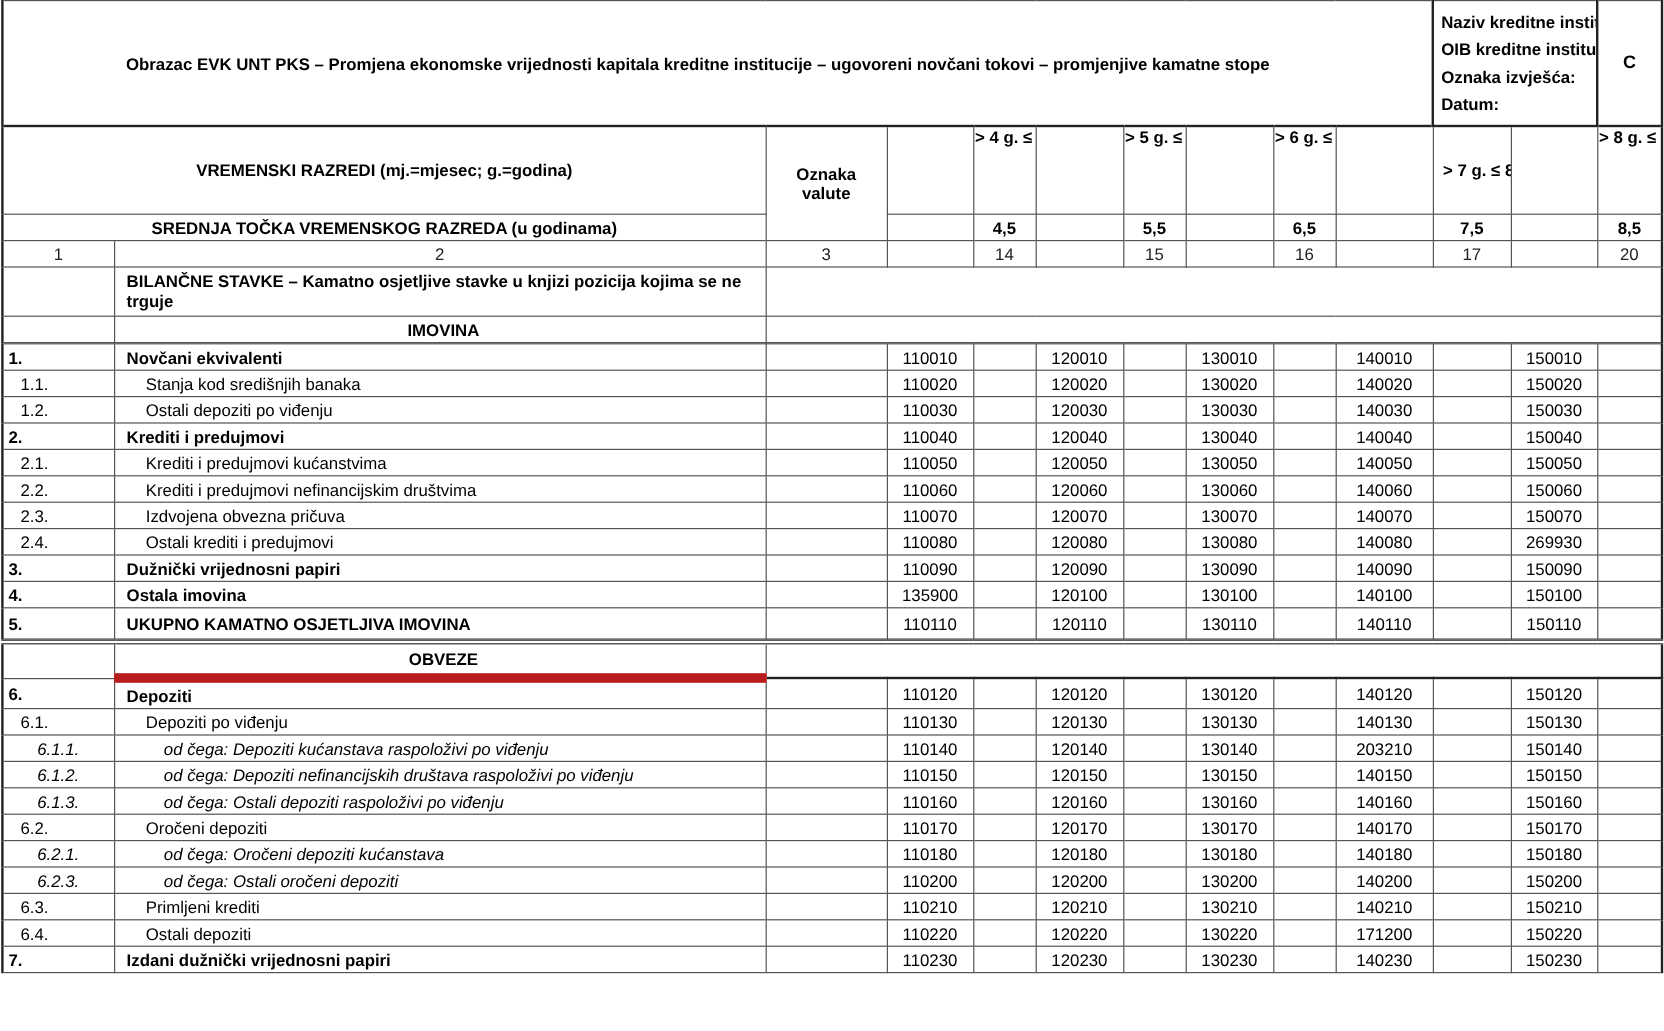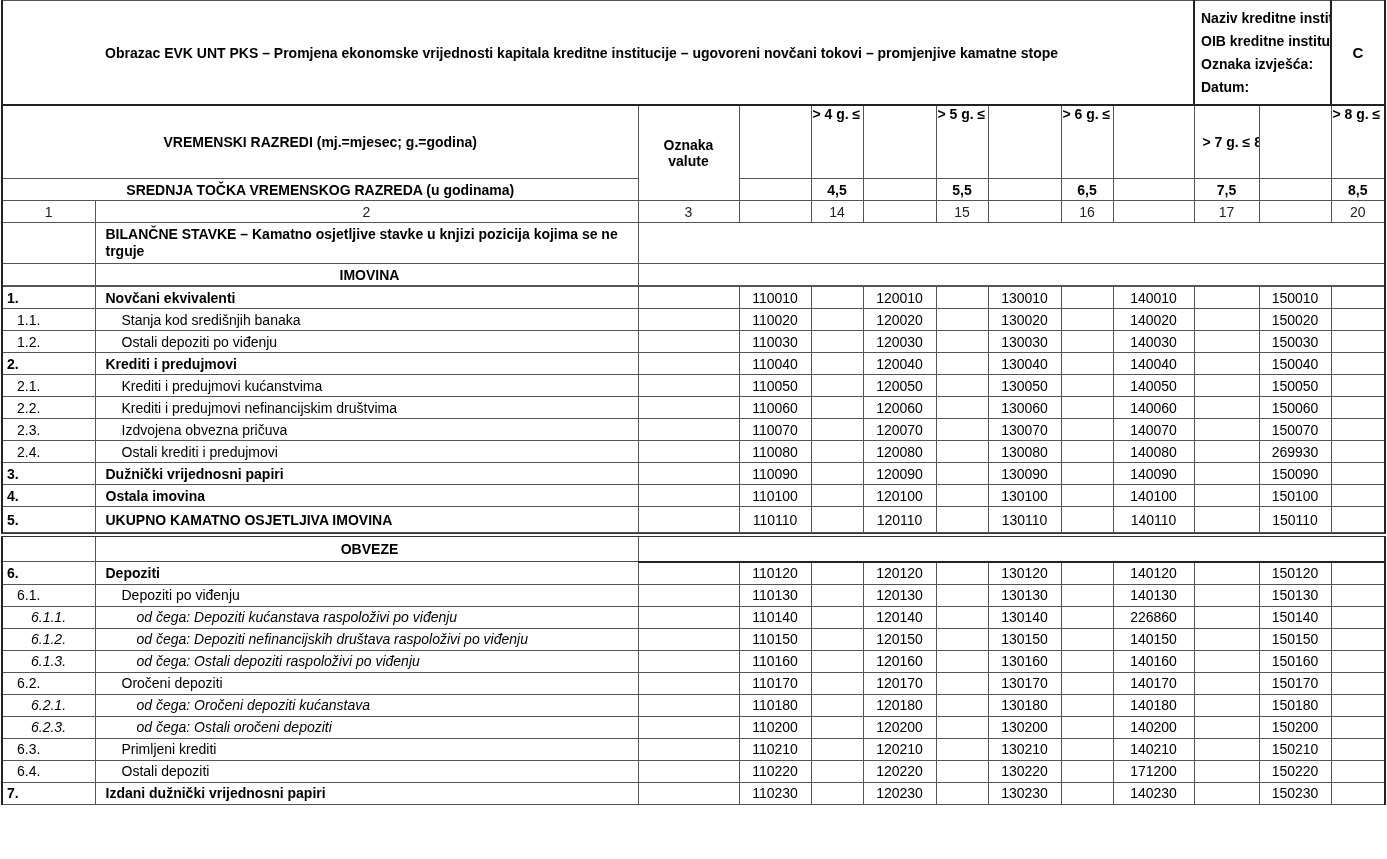--- a/index.html
+++ b/index.html
@@ -275,21 +275,21 @@
           <td></td>
           <td class="code">140090</td>
           <td></td>
           <td class="code">150090</td>
           <td class="thick-right"></td>
         </tr>
         <tr class="data-row">
           <td class="thick-left b">4.</td>
           <td class="b lbl">Ostala imovina</td>
           <td></td>
-          <td class="code">110100</td>
+          <td class="code">135900</td>
           <td></td>
           <td class="code">120100</td>
           <td></td>
           <td class="code">130100</td>
           <td></td>
           <td class="code">140100</td>
           <td></td>
           <td class="code">150100</td>
           <td class="thick-right"></td>
         </tr>
@@ -323,21 +323,21 @@
         <col style="width:73px">
         <col style="width:52px">
         <col style="width:81px">
         <col style="width:65px">
         <col style="width:72px">
         <col style="width:54px">
   </colgroup>
   <tbody>
         <tr class="sect-row dbl" style="height:26px;">
     <td class="thick-left" style="border-top:4px double #333;"></td>
-    <td class="b lbl" style="border-top:4px double #333;height:24px;border-bottom:1px solid #b91c1c;">OBVEZE</td>
+    <td class="b lbl" style="border-top:4px double #333;height:24px;border-bottom:8px solid #b91c1c;">OBVEZE</td>
     <td colspan="11" class="thick-right" style="border-top:4px double #333;border-bottom:2px solid #222;"></td>
   </tr>
   </tbody>
       <tbody id="tbody-liab">
         <tr class="data-row">
           <td class="thick-left b">6.</td>
           <td class="b lbl">Depoziti</td>
           <td></td>
           <td class="code">110120</td>
           <td></td>
@@ -368,21 +368,21 @@
         <tr class="data-row">
           <td class="thick-left nr2 i">6.1.1.</td>
           <td class="lbl3 i">od čega: Depoziti kućanstava raspoloživi po viđenju</td>
           <td></td>
           <td class="code">110140</td>
           <td></td>
           <td class="code">120140</td>
           <td></td>
           <td class="code">130140</td>
           <td></td>
-          <td class="code">226860</td>
+          <td class="code">203210</td>
           <td></td>
           <td class="code">150140</td>
           <td class="thick-right"></td>
         </tr>
         <tr class="data-row">
           <td class="thick-left nr2 i">6.1.2.</td>
           <td class="lbl3 i">od čega: Depoziti nefinancijskih društava raspoloživi po viđenju</td>
           <td></td>
           <td class="code">110150</td>
           <td></td>

